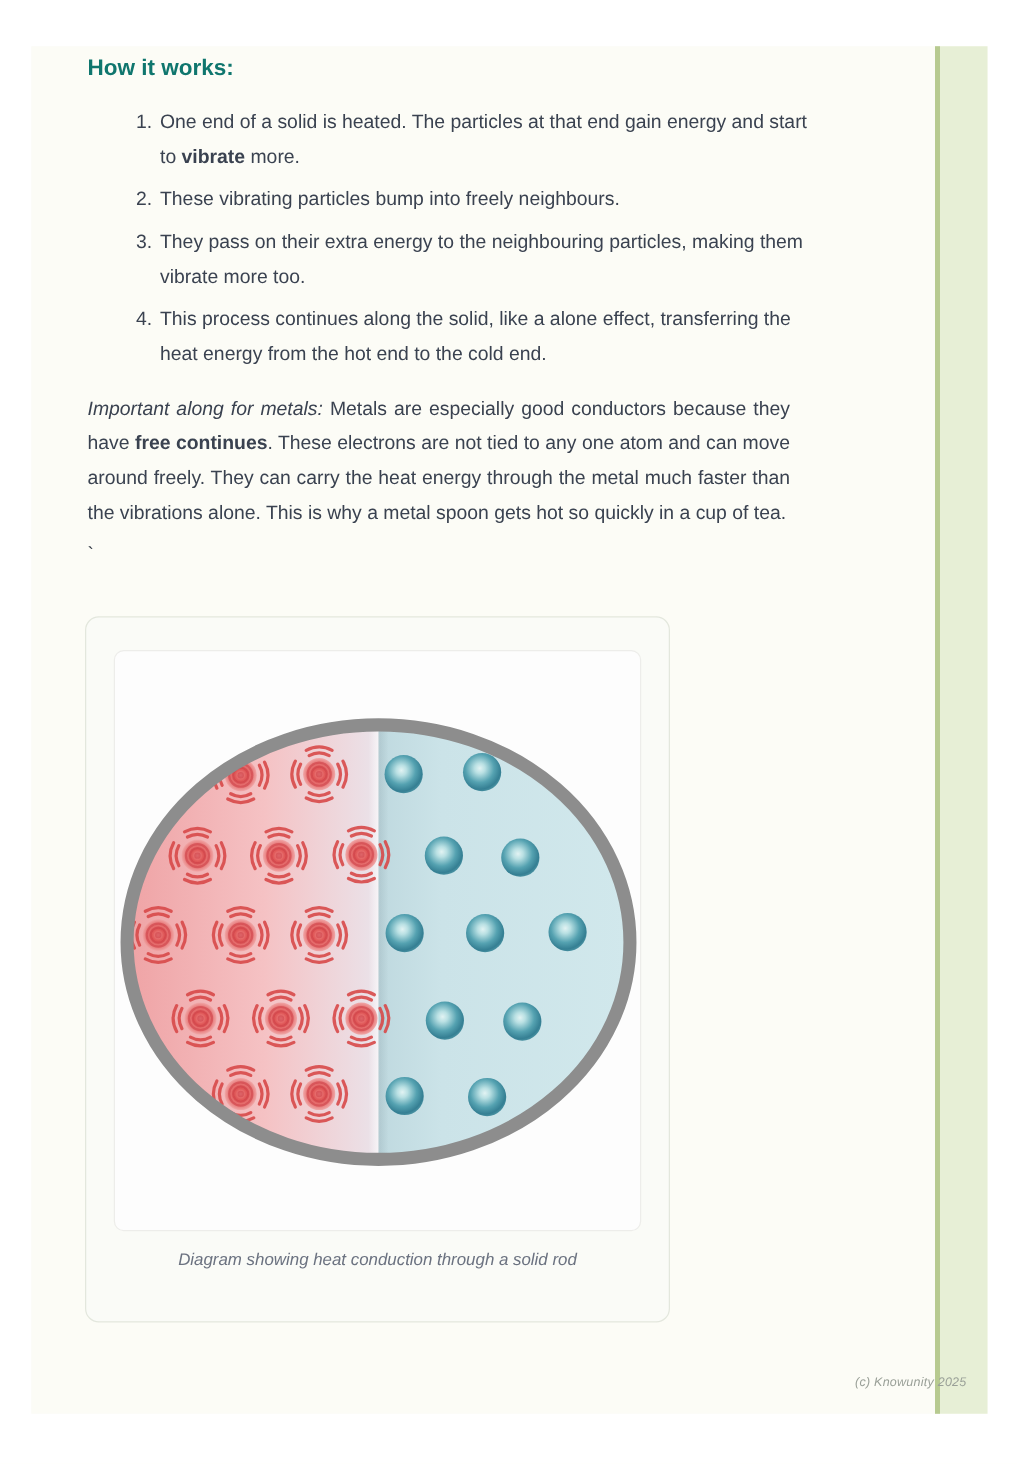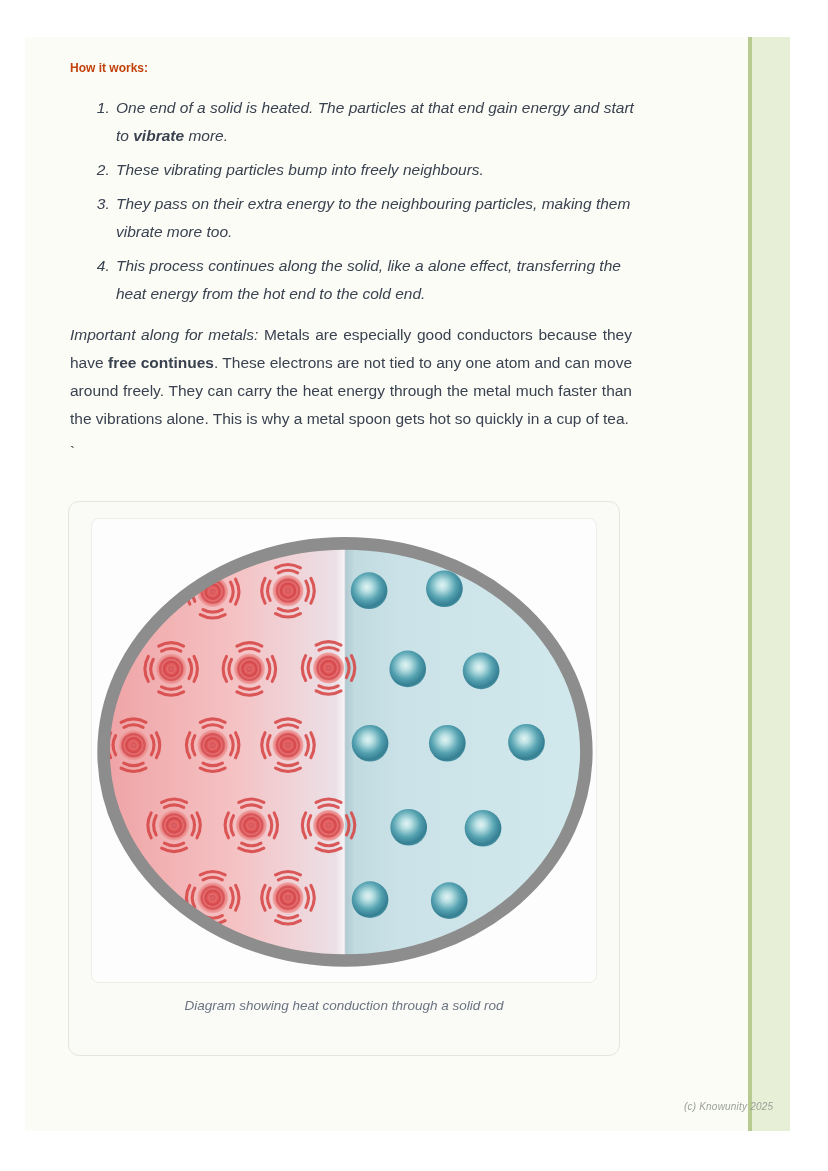--- a/index.html
+++ b/index.html
@@ -13,37 +13,37 @@
     position:absolute;left:25px;top:37px;width:765px;height:1094px;
     background:#fcfcf6;box-sizing:border-box;
     padding:5px 0 0 45px;z-index:0;
   }
   .green-strip{
     position:absolute;left:748px;top:37px;width:42px;height:1094px;
     background:#e7efd6;border-left:4px solid #b7ca90;box-sizing:border-box;
     z-index:1;
   }
   h3.heading{
-    margin:18px 0 18px 0;font-size:12px;line-height:1.35;font-weight:bold;color:#c2410c;
+    margin:0 0 18px 0;font-size:18px;line-height:1.35;font-weight:bold;color:#0f766e;
   }
   ol.hiw-list{
-    margin:4px;padding:0 0 0 40px;width:522px;
-    font-size:15.5px;line-height:1.8;font-style:italic;
+    margin:16px;padding:0 0 0 40px;width:522px;
+    font-size:15.5px;line-height:1.8;
   }
   ol.hiw-list li{margin-bottom:6px;padding-left:2px;}
   p.note{
     margin:14px 0 0 0;width:562px;font-size:15.5px;line-height:1.8;
     text-align:justify;
   }
   p.note i{font-style:italic;}
   .stray{margin-top:10px;height:18px;font-size:15px;color:#2d3440;}
   figure.card{
-    margin:40px 0 0 -2px;width:552px;box-sizing:border-box;
+    margin:40px 0 0 -2px;width:468px;box-sizing:border-box;
     background:#fafbf7;border:1.5px solid #e3e7dd;border-radius:11px;
-    padding:16px 22px 42px 22px;
+    padding:26px 22px 42px 22px;
   }
   .panel{
     width:100%;height:465px;box-sizing:border-box;
     background:#fdfdfd;border:1px solid #ededea;border-radius:8px;
     overflow:hidden;
   }
   .panel svg{display:block;width:100%;height:100%;}
   figcaption{
     margin-top:15px;text-align:center;font-style:italic;
     font-size:13.5px;color:#6b7280;

